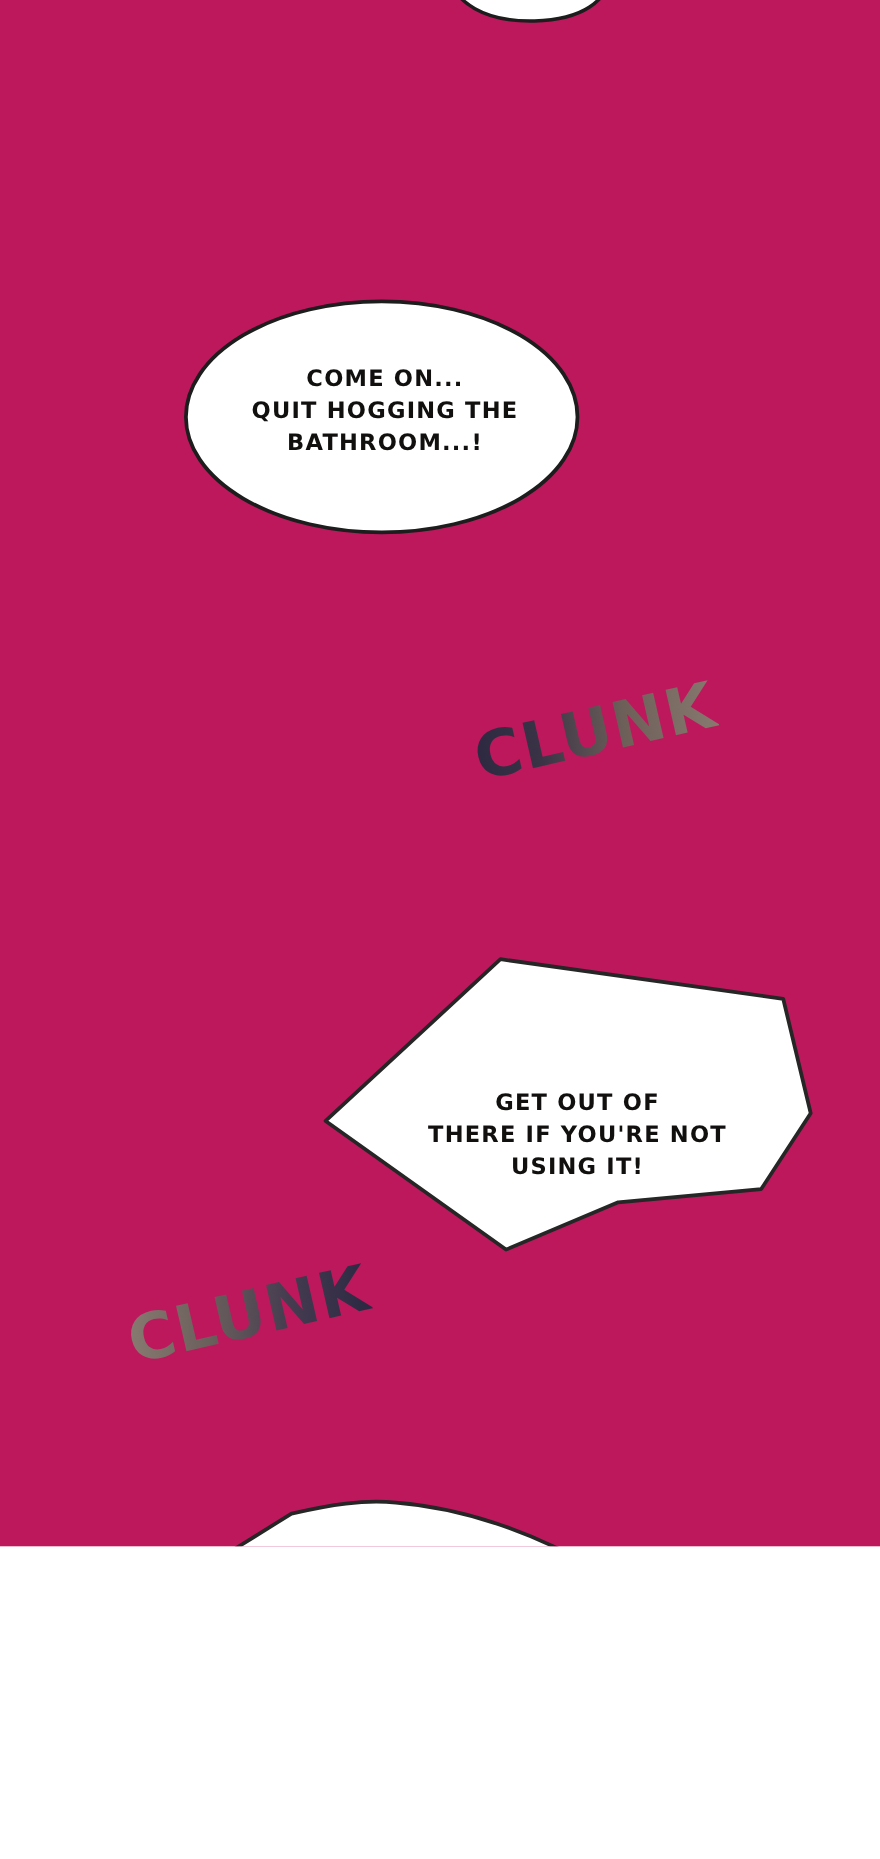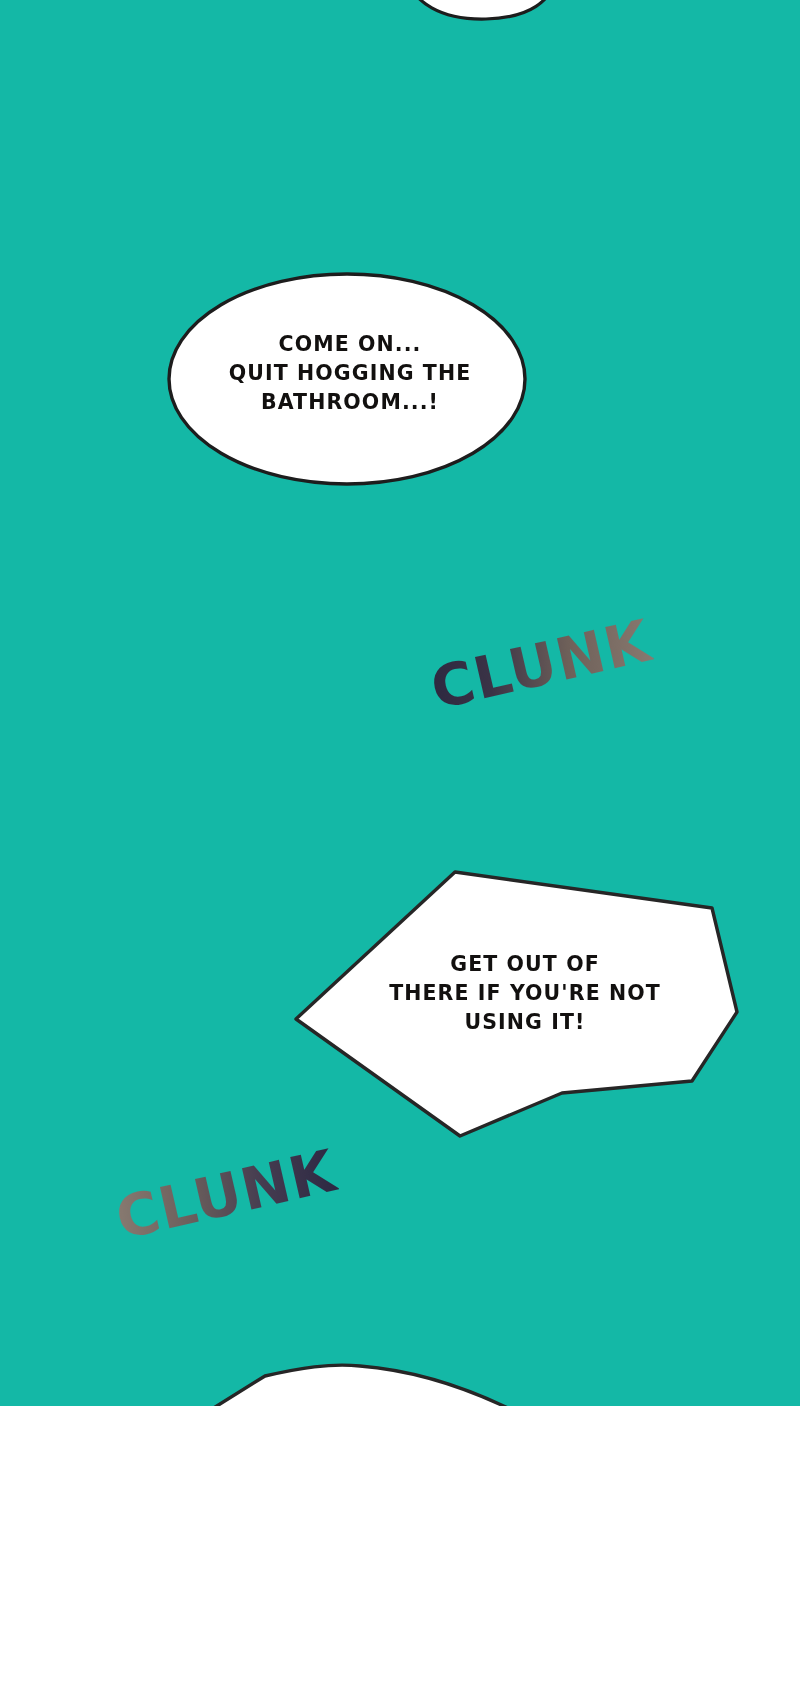--- a/index.html
+++ b/index.html
@@ -7,21 +7,21 @@
     padding: 0;
     background: #ffffff;
   }
   body {
     font-family: "DejaVu Sans", sans-serif;
   }
   #page {
     position: relative;
     width: 800px;
     height: 1406px;
-    background: #14b8a6;
+    background: #be185d;
     overflow: hidden;
   }
   .panel-svg {
     position: absolute;
     left: 0;
     top: 0;
     width: 800px;
     height: 1690px;
   }
   .bubble-text {
@@ -36,21 +36,21 @@
     user-select: none;
   }
   #bubble1-text {
     left: 180px;
     top: 330px;
     width: 340px;
     font-size: 20.5px;
   }
   #bubble2-text {
     left: 370px;
-    top: 950px;
+    top: 988px;
     width: 310px;
     font-size: 20.5px;
   }
   #bubble3-text {
     left: 185px;
     top: 1443px;
     width: 330px;
     font-size: 20.5px;
     font-style: italic;
     letter-spacing: 0.9px;

